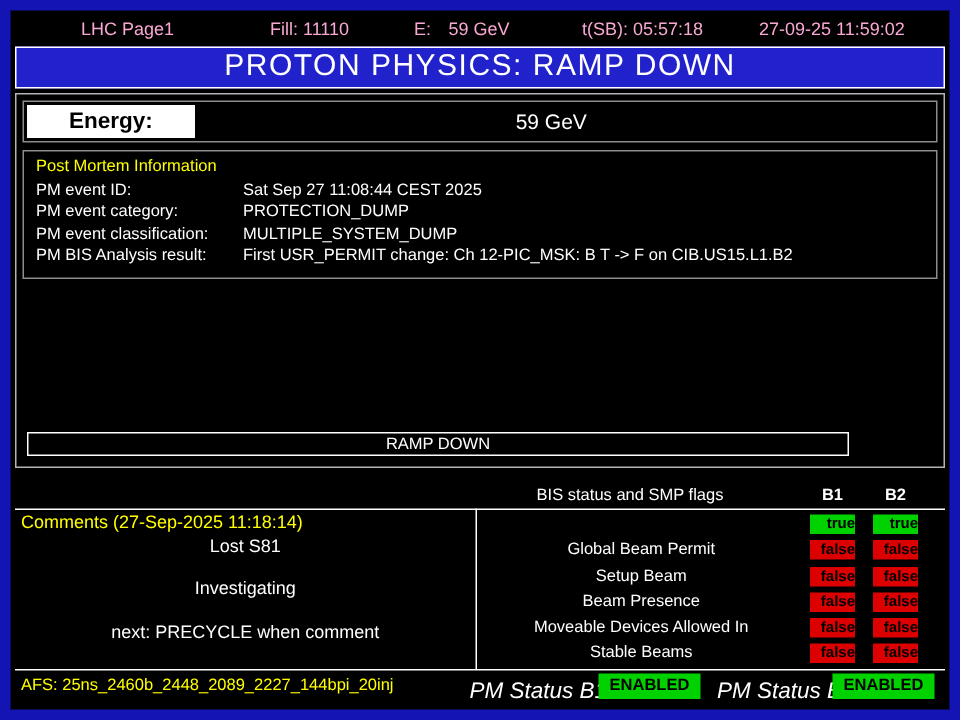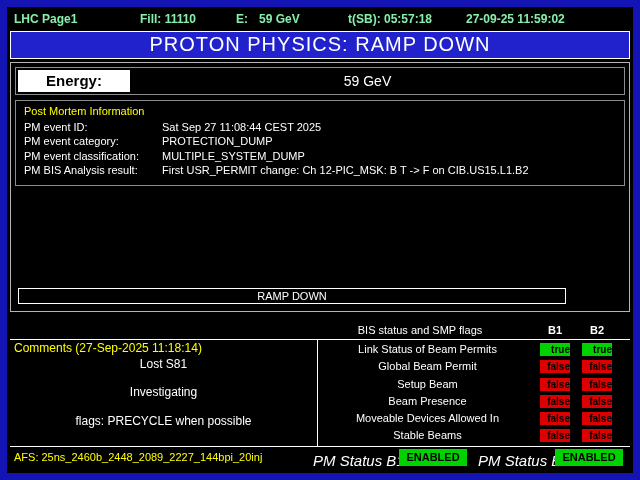--- a/index.html
+++ b/index.html
@@ -6,21 +6,21 @@
   html,body { background:#000; }
   .screen {
     position:relative; width:640px; height:480px;
     background:var(--frame_blue,#1414b4);
     font-family:"Liberation Sans", sans-serif;
     overflow:hidden;
   }
   .inner { position:absolute; left:7px; top:7px; width:626px; height:466px; background:#000; }
 
   
-  .tb { position:absolute; top:12px; color:#86efac; font-size:12px; font-weight:bold; white-space:nowrap; }
+  .tb { position:absolute; top:12px; color:#f9a8d4; font-size:12px; font-weight:normal; white-space:nowrap;margin-left:40px; }
 
   
   .banner {
     position:absolute; left:10px; top:31px; width:620px; height:28px;
     background:var(--banner_blue,#2222cc); border:1px solid #fff;
     color:#fff; font-size:20px; letter-spacing:1px; text-align:center; line-height:25px;
   }
 
   
   .main-box { position:absolute; left:10px; top:62px; width:620px; height:250px; border:1px solid #b4b4b4; }
@@ -116,25 +116,24 @@
   <div class="bis-col" style="left:540px">B1</div>
   <div class="bis-col" style="left:582px">B2</div>
 
   <div class="hline" style="left:10px; top:339px; width:620px"></div>
   <div class="vline" style="left:317px; top:339px; height:107px"></div>
   <div class="hline" style="left:10px; top:446px; width:620px"></div>
 
   <div class="comments-heading">Comments (27-Sep-2025 11:18:14)</div>
   <div class="comment-line" style="top:357px">Lost S81</div>
   <div class="comment-line" style="top:385px">Investigating</div>
-  <div class="comment-line" style="top:414px">flags: PRECYCLE when possible</div>
+  <div class="comment-line" style="top:414px">next: PRECYCLE when comment</div>
 
   <div class="bis-rows">
     <div class="bis-row">
-      <div class="bis-label">Link Status of Beam Permits</div>
       <div class="badge b1 badge-green">true</div>
       <div class="badge b2 badge-green">true</div>
     </div>
     <div class="bis-row">
       <div class="bis-label">Global Beam Permit</div>
       <div class="badge b1 badge-red">false</div>
       <div class="badge b2 badge-red">false</div>
     </div>
     <div class="bis-row">
       <div class="bis-label">Setup Beam</div>

